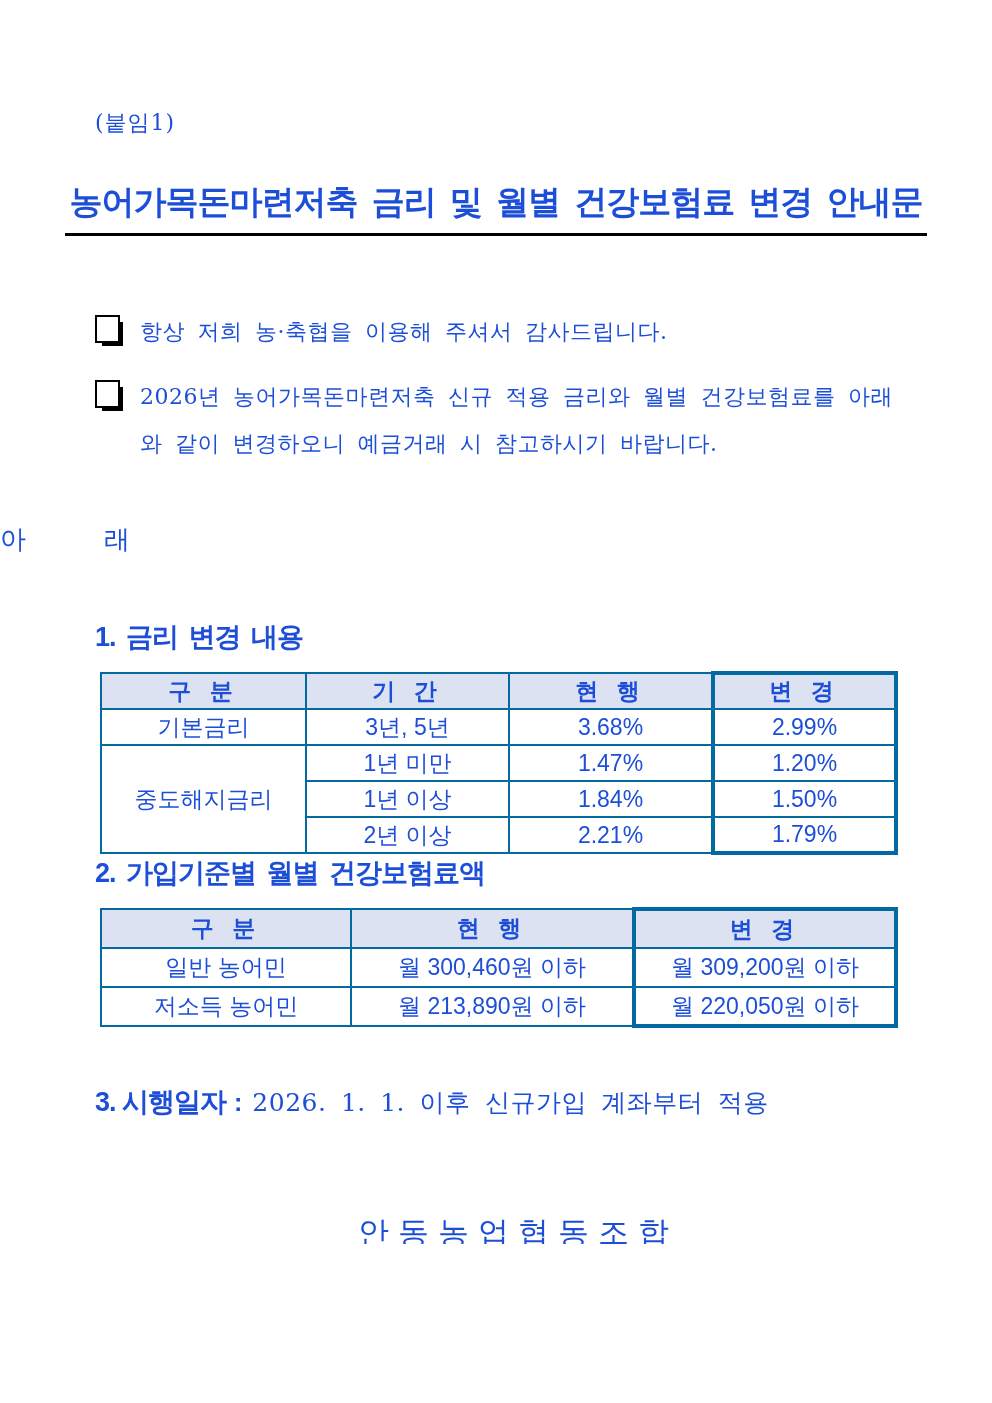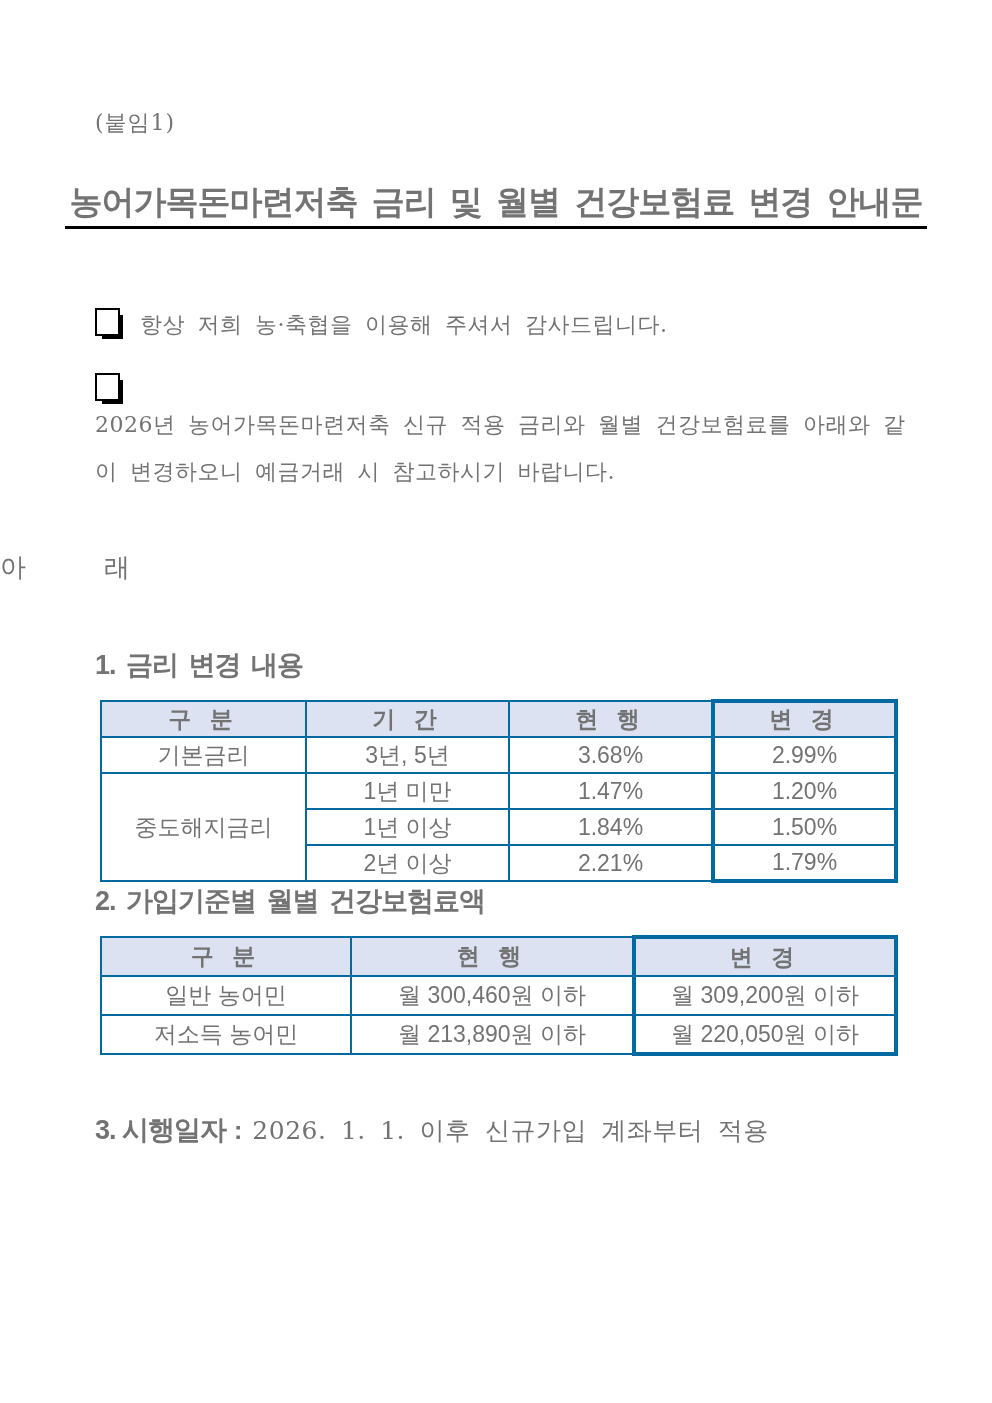--- a/index.html
+++ b/index.html
@@ -3,46 +3,46 @@
 <meta charset="utf-8">
 <style>
   * { margin: 0; padding: 0; box-sizing: border-box; }
   html, body { background: #ffffff; }
   .page {
     position: relative;
     width: 992px;
     height: 1244px;
     margin: 0 auto;
     background: #ffffff;
-    color: #737373;
+    color: #1d4ed8;
     font-family: "DejaVu Serif", "Liberation Serif", serif;
     overflow: hidden;
   }
   .attach-label {
     margin: 108px 0 0 95px;
     font-size: 22px;
     letter-spacing: 1px;
   }
   .title-wrap {
     margin-top: 42px;
     text-align: center;
   }
   .doc-title {
     display: inline-block;
     font-family: "Liberation Sans", "DejaVu Sans", sans-serif;
     font-weight: bold;
     font-size: 33px;
     letter-spacing: -1px;
     word-spacing: 6px;
-    padding: 0 4px 1px 4px;
+    padding: 0 4px 8px 4px;
     border-bottom: 3px solid #000;
   }
   .bullets { margin: 72px 0 0 95px; width: 815px; }
   .bullet-row { display: flex; align-items: flex-start; }
-  .bullet-row + .bullet-row { margin-top: 18px; flex-direction: column; }
+  .bullet-row + .bullet-row { margin-top: 18px; }
   .sq-icon {
     flex: 0 0 auto;
     width: 25px; height: 28px;
     margin: 7px 20px 0 0;
     background: #ffffff;
     border: 2px solid #000000;
     box-shadow: 5px 5px 0 -2px #000000;
   }
   .bullet-text {
     font-size: 22px;

